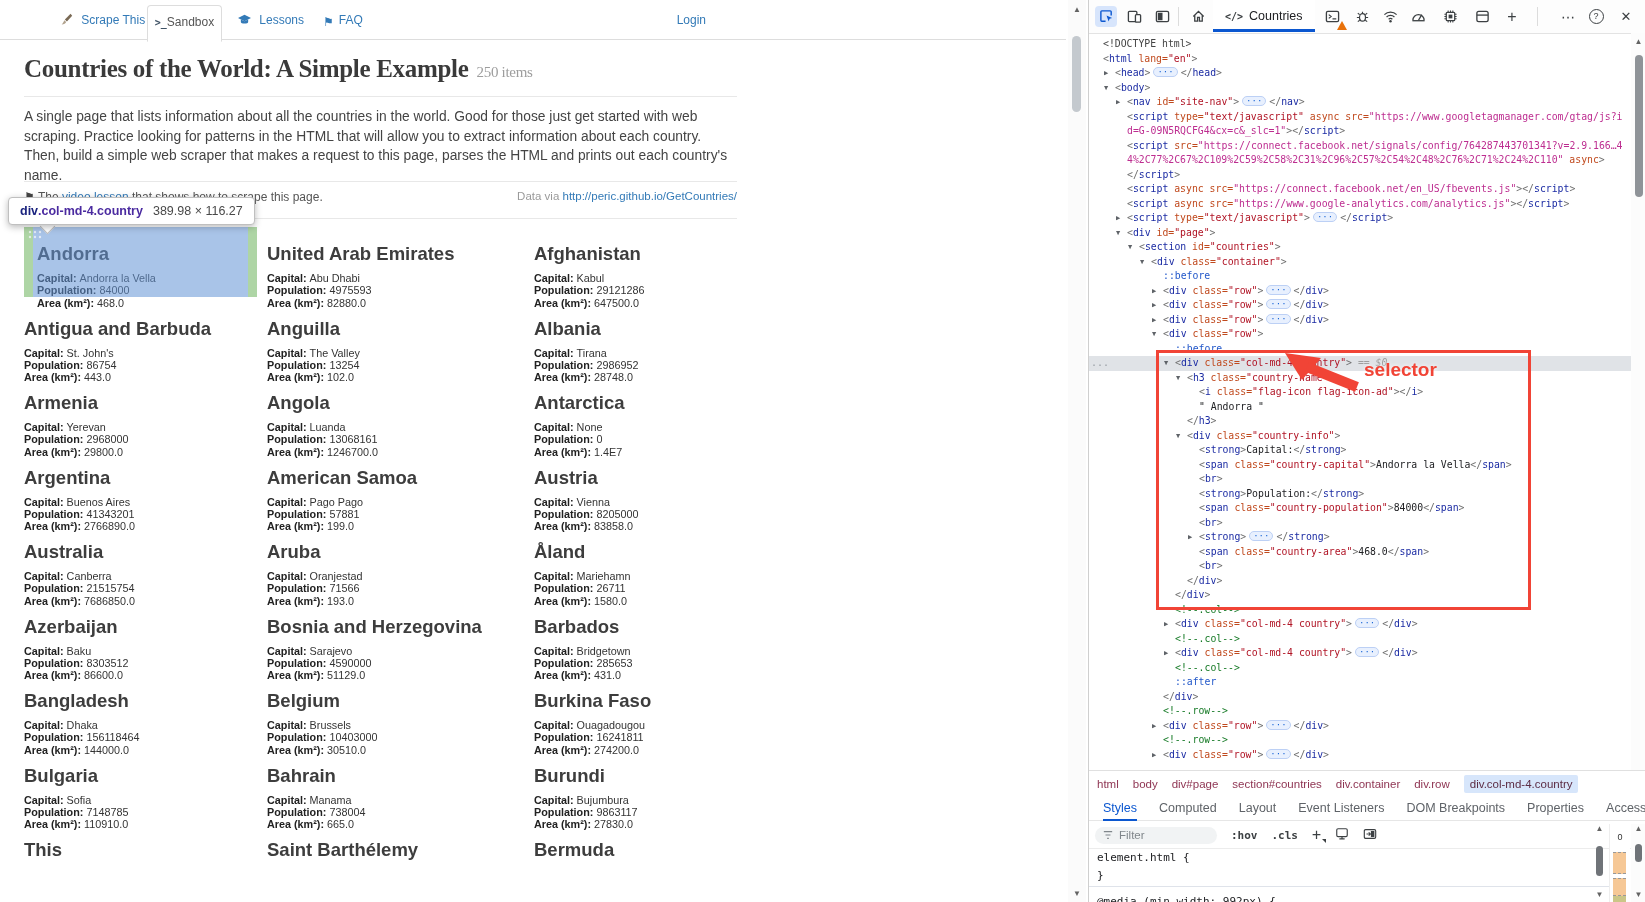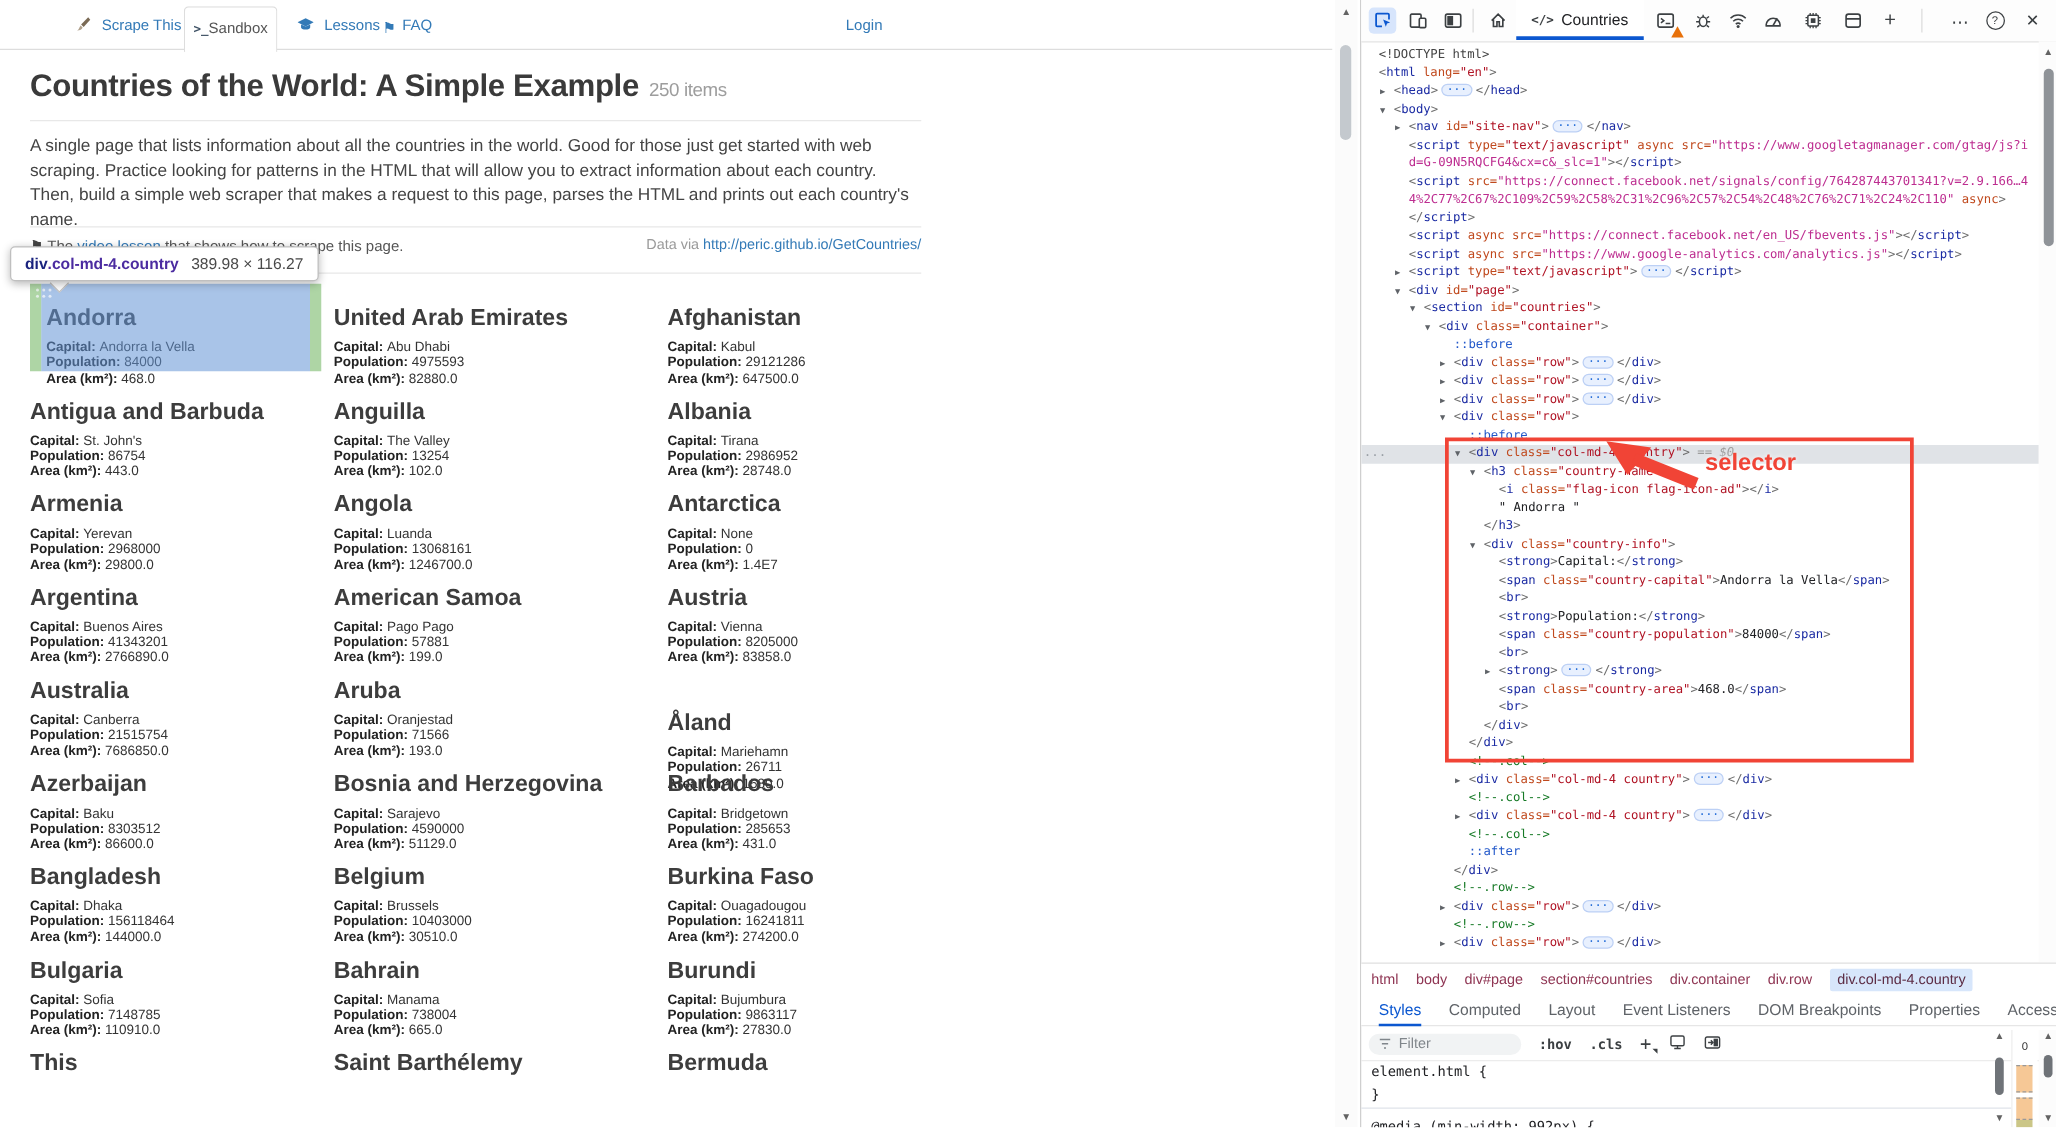--- a/index.html
+++ b/index.html
@@ -7,21 +7,21 @@
          font-family:"Liberation Sans",sans-serif;color:#333;}
   
   #webpage{position:absolute;left:0;top:0;width:1066px;height:902px;overflow:hidden;background:#fff;}
   .navline{position:absolute;left:0;top:39px;width:100%;height:1px;background:#ddd;}
   .navitem{position:absolute;top:13px;font-size:12px;color:#337ab7;white-space:nowrap;cursor:pointer;}
   .navitem .nic{margin-right:5px;vertical-align:-2px;}
   #tab-sandbox{position:absolute;left:147px;top:5px;width:73px;height:35px;background:#fff;
      border:1px solid #ddd;border-bottom:1px solid #fff;border-radius:4px 4px 0 0;z-index:2;
      font-size:12px;color:#555;text-align:center;line-height:33px;cursor:pointer;}
   #login-link{position:absolute;right:360px;top:13px;font-size:12px;color:#337ab7;cursor:pointer;}
-  .pagetitle{position:absolute;left:24px;top:55px;font-size:25px;font-weight:bold;color:#3a3a3a;letter-spacing:-.3px;}
+  .pagetitle{position:absolute;left:24px;top:55px;font-size:25px;font-weight:bold;color:#3a3a3a;letter-spacing:-.3px;font-family:Liberation Serif, serif;}
   .pagetitle .badge-items{font-size:15px;font-weight:normal;color:#9d9d9d;margin-left:8px;}
   .hr{position:absolute;left:24px;width:713px;height:1px;background:#e8e8e8;}
   .desc{position:absolute;left:24px;top:107px;width:714px;font-size:13.8px;line-height:1.42;color:#444;}
   .hintline{position:absolute;left:24px;top:190px;width:713px;font-size:12px;color:#555;}
   .hintline a{color:#337ab7;text-decoration:none;}
   .datavia{position:absolute;right:329px;top:190px;font-size:11.5px;color:#9a9a9a;}
   .datavia a{color:#337ab7;text-decoration:none;}
   
   #insp-tooltip{position:absolute;left:8px;top:197px;height:26px;background:#fff;border:1px solid #bfbfbf;
      border-radius:4px;box-shadow:0 2px 7px rgba(0,0,0,.28);z-index:40;padding:0 11px;display:flex;
@@ -135,21 +135,21 @@
 
     <div class="navitem" style="left:238px;">
       <span class="nic">
         <svg width="13" height="13" viewBox="0 0 16 16">
             <polygon points="8,2 16,6 8,10 0,6" fill="#337ab7"></polygon>
             <path d="M3.5 8 v3 c0 1.2 2 2 4.5 2 s4.5-.8 4.5-2 v-3 l-4.5 2.2 Z" fill="#337ab7"></path>
           </svg>
       </span><span>Lessons</span>
     </div>
 
-    <div class="navitem" style="left:306px;text-align:center;">
+    <div class="navitem" style="left:323px;text-align:center;">
       <span class="nic" style="color:#337ab7;font-size:12px;">⚑</span><span>FAQ</span>
     </div>
 
     <div id="login-link">Login</div>
 
     <div class="pagetitle">
       <span>Countries of the World: A Simple Example</span><span class="badge-items">250 items</span>
     </div>
 
     <div class="hr" style="top:96px;"></div>
@@ -242,21 +242,21 @@
           <div class="cinfo"><b>Capital: </b>Canberra</div>
           <div class="cinfo"><b>Population: </b>21515754</div>
           <div class="cinfo"><b>Area (km²): </b>7686850.0</div>
         </div>
         <div class="country-card" style="left: 267px; top: 541px;">
           <div class="cname">Aruba</div>
           <div class="cinfo"><b>Capital: </b>Oranjestad</div>
           <div class="cinfo"><b>Population: </b>71566</div>
           <div class="cinfo"><b>Area (km²): </b>193.0</div>
         </div>
-        <div class="country-card" style="left: 534px; top: 541px; margin-top: 26px;">
+        <div class="country-card" style="left: 534px; top: 541px;">
           <div class="cname">Åland</div>
           <div class="cinfo"><b>Capital: </b>Mariehamn</div>
           <div class="cinfo"><b>Population: </b>26711</div>
           <div class="cinfo"><b>Area (km²): </b>1580.0</div>
         </div>
         <div class="country-card" style="left: 24px; top: 615.5px;">
           <div class="cname">Azerbaijan</div>
           <div class="cinfo"><b>Capital: </b>Baku</div>
           <div class="cinfo"><b>Population: </b>8303512</div>
           <div class="cinfo"><b>Area (km²): </b>86600.0</div>

